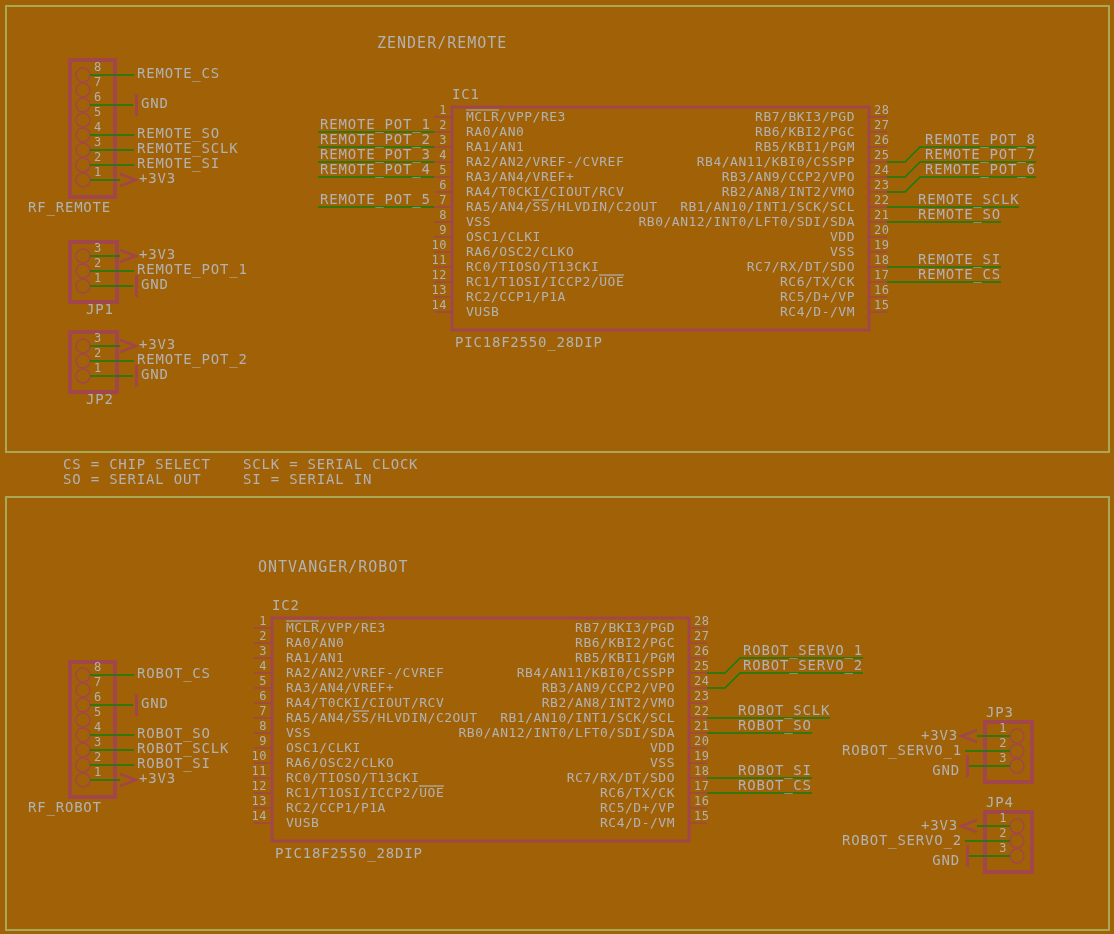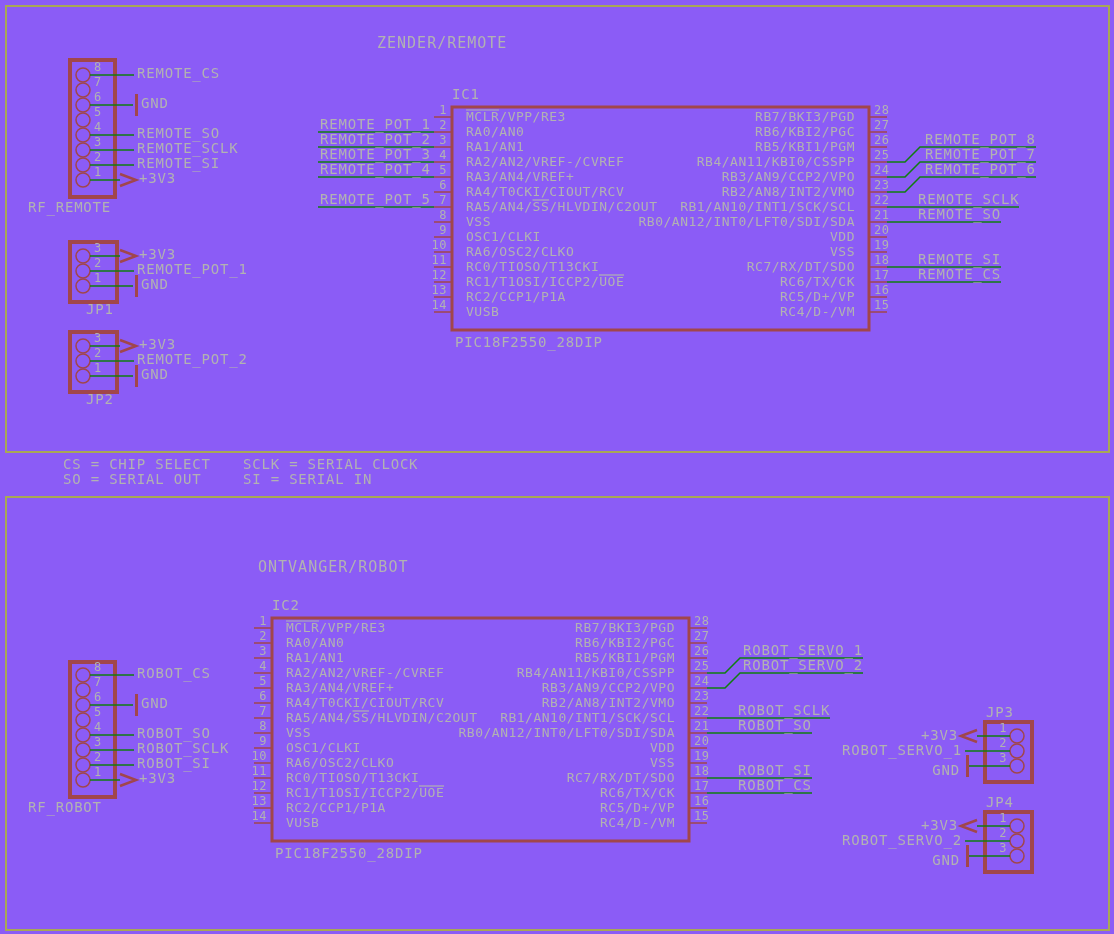--- a/index.html
+++ b/index.html
@@ -1,16 +1,16 @@
 <!DOCTYPE html>
 <html><head>
 <meta charset="utf-8">
 <style>
   html,body{margin:0;padding:0;background:#ffffff;}
-  .sheet{position:relative;width:1114px;height:934px;background:#8b5cf6;}
+  .sheet{position:relative;width:1114px;height:934px;background:#a16207;}
   svg{display:block;}
   text{fill:#b2b2b2;font-family:"DejaVu Sans Mono",monospace;}
   .t12{font-size:12px;letter-spacing:.5px;}
   .t13{font-size:13px;letter-spacing:.5px;}
   .t14{font-size:14px;letter-spacing:.8px;}
   .t15{font-size:15px;letter-spacing:1px;}
   .r{text-anchor:end;}
   .sym{stroke:#a1464b;fill:none;stroke-width:1.5;}
   .b3{stroke-width:3;}
   .b4{stroke-width:4;}

